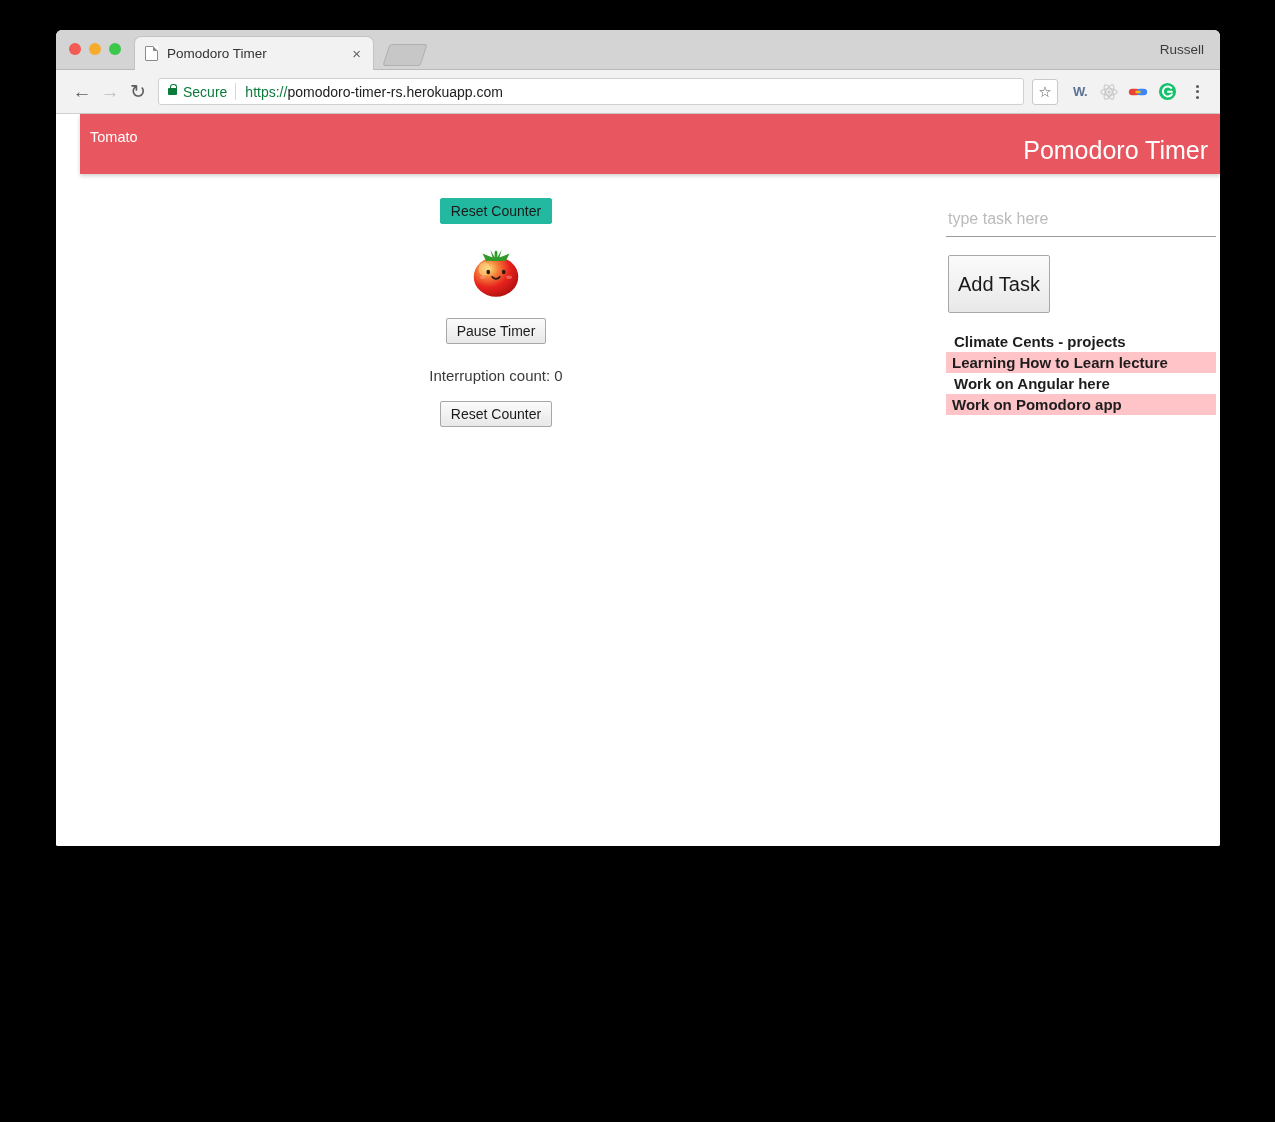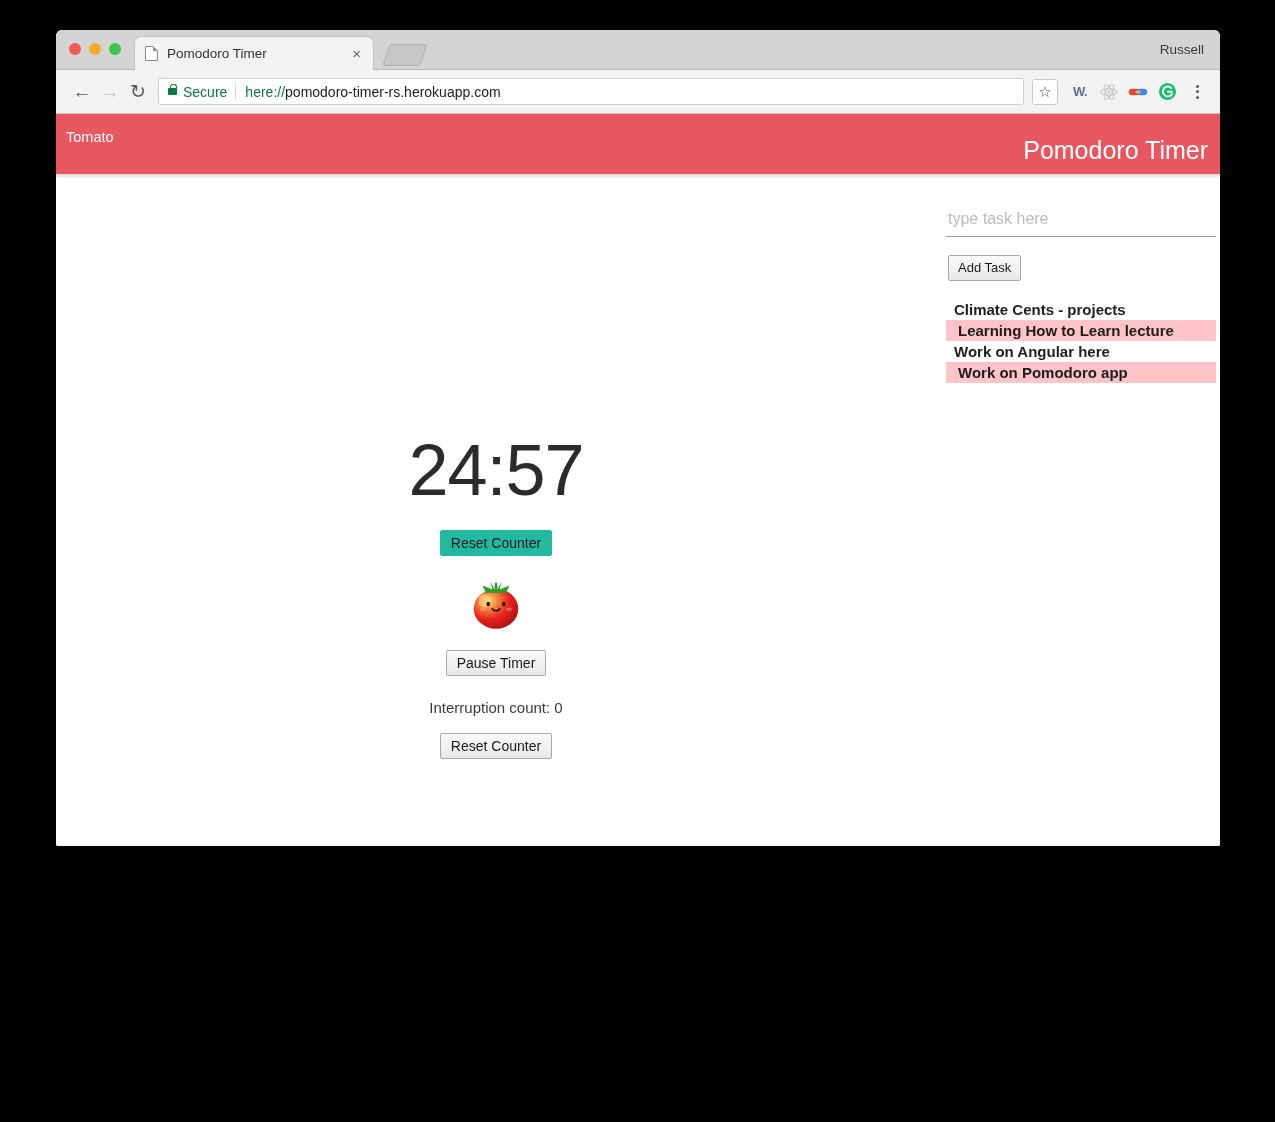--- a/index.html
+++ b/index.html
@@ -203,20 +203,21 @@
   #app-header {
     height: 60px;
     background: #e8575f;
     display: flex;
     align-items: center;
     justify-content: space-between;
     padding: 0 12px 0 10px;
     box-shadow: 0 2px 4px rgba(0,0,0,0.18);
     position: relative;
     z-index: 2;
+    margin-left: 24px;
   }
   #brand-label {
     color: #ffffff;
     font-size: 14.5px;
     margin-left: 0px;
     padding-bottom: 14px;
   }
   #app-title {
     color: #ffffff;
     font-size: 25px;
@@ -275,30 +276,30 @@
     border-bottom: 1px solid #9a9a9a;
     outline: none;
     font-family: "Liberation Sans", sans-serif;
     font-size: 16px;
     color: #333;
     padding: 6px 2px 8px 2px;
     margin-top: 30px;
     background: transparent;
   }
   #task-input::placeholder { color: #bbbbbb; }
-  #add-task-button { margin-top: 18px; margin-left: 2px; font-size: 13px; padding: 3px 9px; }
+  #add-task-button { margin-top: 18px; margin-left: 2px; font-size: 20px; padding: 19px 9px; }
   #task-list { margin-top: 18px; list-style: none; padding: 0; margin-bottom: 0; font-weight: bold; }
   .task-item {
     font-size: 15px;
     color: #1d1d1d;
     line-height: 21px;
     padding: 0 2px 0 6px;
     cursor: pointer;
   }
-  .task-item.highlighted { background: #ffc4c8; padding-left: 12px; }
+  .task-item.highlighted { background: #ffc4c8; padding-left: 6px; }
   .task-item.plain { padding-left: 8px; }
 </style>
 </head>
 <body>
 
 <div id="browser-window">
 
   <div id="tab-strip">
     <div id="traffic-lights">
       <span class="traffic-light tl-close"></span>
@@ -319,21 +320,21 @@
 
   <div id="omnibox-bar">
     <div class="nav-btn">←</div>
     <div class="nav-btn disabled">→</div>
     <div class="nav-btn">↻</div>
 
     <div id="url-field">
       <span id="lock-icon"></span>
       <span id="secure-label">Secure</span>
       <span id="url-divider"></span>
-      <span id="url-scheme">here://</span>
+      <span id="url-scheme">https://</span>
         <span id="url-rest">pomodoro-timer-rs.herokuapp.com</span>
     </div>
 
     <div id="bookmark-star">☆</div>
 
     <div class="ext-icon" id="ext-wiki">W.</div>
 
     <div class="ext-icon" id="ext-atom">
       <svg width="18" height="18" viewBox="0 0 20 20" aria-hidden="true">
         <ellipse cx="10" cy="10" rx="9" ry="3.6" fill="none" stroke="#c7c7c7" stroke-width="1.2"></ellipse>
@@ -367,21 +368,20 @@
   </div>
 
   <div id="page">
 
     <div id="app-header">
       <div id="brand-label">Tomato</div>
       <div id="app-title">Pomodoro Timer</div>
     </div>
 
     <div id="timer-column">
-      <div id="timer-display">24:57</div>
 
       <div id="reset-counter-top" class="btn btn-teal">Reset Counter</div>
 
       <div id="tomato-wrap">
         <svg width="62" height="62" viewBox="0 0 64 64" aria-hidden="true">
           <defs>
             <radialGradient id="tomatoGrad" cx="33%" cy="30%" r="75%">
               <stop offset="0%" stop-color="#fbe07a"></stop>
               <stop offset="28%" stop-color="#f4843a"></stop>
               <stop offset="62%" stop-color="#e8231e"></stop>

